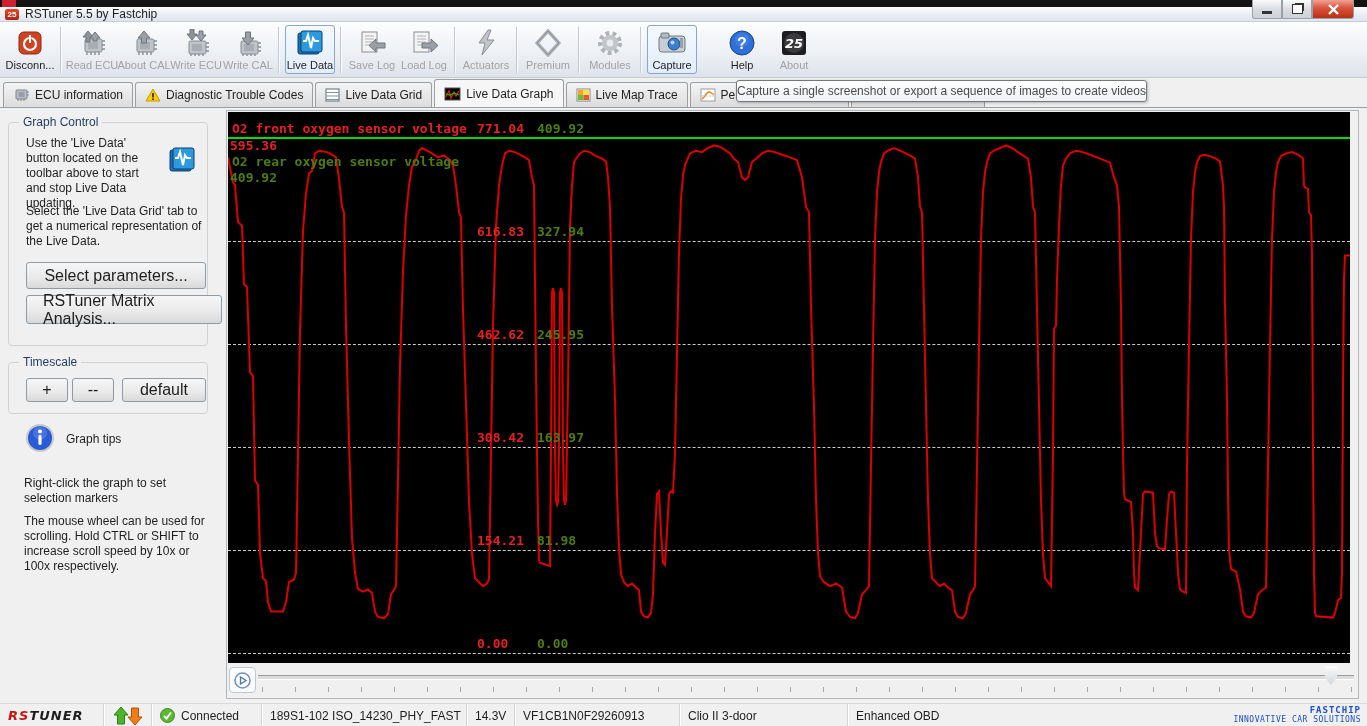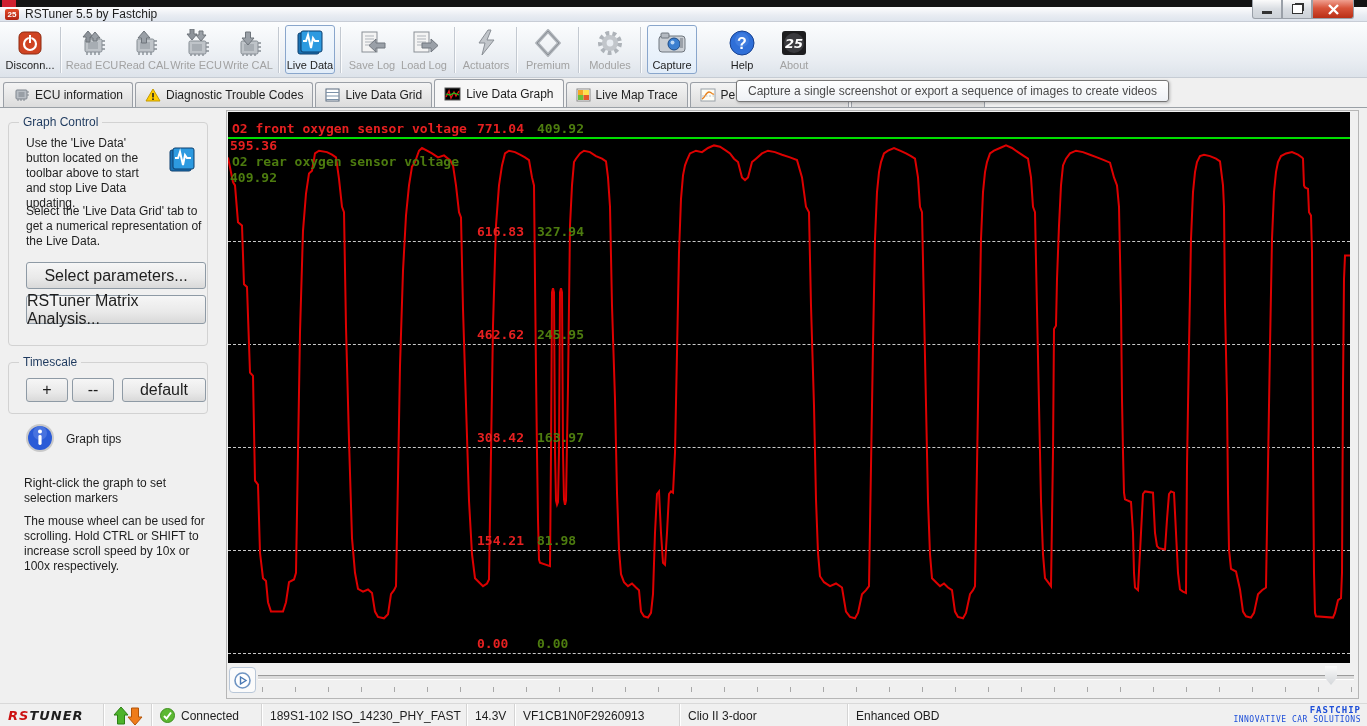--- a/index.html
+++ b/index.html
@@ -36,21 +36,21 @@
   
   .tabbar{left:0;top:78px;width:1367px;height:29px;display:flex;align-items:flex-end;padding-left:3px;box-sizing:border-box;}
   .tab{height:24px;display:flex;align-items:center;gap:5px;padding:0 9px;margin-right:2px;
     border:1px solid #9a9fa6;border-bottom:none;border-radius:3px 3px 0 0;
     background:linear-gradient(#f4f4f4,#dcdcdc);font-size:12px;white-space:nowrap;}
   .tab.active{height:27px;background:#f6f6f6;position:relative;z-index:2;}
   .main-divider{left:0;top:107px;width:1367px;height:1px;background:#9aa0a6;}
   
   .tooltip{left:736px;top:80px;height:20px;z-index:50;background:linear-gradient(#ffffff,#eef1f5);
     border:1px solid #767676;border-radius:3px;box-shadow:1px 1px 3px rgba(0,0,0,.25);
-    display:flex;align-items:center;padding:0 11px;font-size:12px;color:#4b4b4b;white-space:nowrap;}
+    display:flex;align-items:center;padding:0 0;font-size:12px;color:#4b4b4b;white-space:nowrap;}
   
   .gbox{border:1px solid #d2d2d2;border-radius:4px;}
   .gbox-title{position:absolute;top:-8px;left:10px;background:#f0f0f0;padding:0 4px;color:#1e3a5f;}
   .side-text{color:#1e1e1e;line-height:15px;}
   .btn{background:linear-gradient(#f6f6f6,#e9e9e9 60%,#d9d9d9);border:1px solid #8e9aa5;border-radius:3px;
     display:flex;align-items:center;justify-content:center;font-size:16px;}
   
   .graph-frame{left:226px;top:110px;width:1131px;height:587px;border:1px solid #b6b6b6;background:#f0f0f0;}
   .plot{left:228px;top:112px;width:1122px;height:551px;background:#000;}
   .plot svg{position:absolute;left:0;top:0;}
@@ -135,21 +135,21 @@
       <div class="ticn">
         <svg width="30" height="28" viewBox="0 0 30 28">
             <rect x="8" y="10" width="17" height="13" rx="1.5" fill="#bfc4c9" stroke="#868d94"></rect>
             <g stroke="#868d94" stroke-width="1.4">
               <path d="M10 23v3M14 23v3M18 23v3M22 23v3M25 12h3M25 16h3M25 20h3"></path>
             </g>
             <rect x="11" y="13" width="10" height="7" fill="#a7adb3"></rect>
             <path d="M9 9 L15 2 L21 9 H17.5 V14 H12.5 V9 Z" fill="#9aa0a7" stroke="#6e747b"></path>
           </svg>
       </div>
-      <span class="tlbl">Read CAL</span>
+      <span class="tlbl">About CAL</span>
     </div>
     <div class="tbtn dis">
       <div class="ticn">
         <svg width="30" height="28" viewBox="0 0 30 28">
             <rect x="8" y="12" width="17" height="13" rx="1.5" fill="#bfc4c9" stroke="#868d94"></rect>
             <g stroke="#868d94" stroke-width="1.4">
               <path d="M10 25v2M14 25v2M18 25v2M22 25v2M25 14h3M25 18h3M25 22h3"></path>
             </g>
             <rect x="11" y="15" width="10" height="7" fill="#a7adb3"></rect>
             <path d="M16 3 L11 9 H14 V14 H18 V9 H21 L16 3 Z" transform="rotate(180 13.5 7)" fill="#8d939a" stroke="#6e747b"></path>
@@ -343,21 +343,21 @@
     <svg width="28" height="28" viewBox="0 0 28 28">
         <rect x="2" y="4" width="21" height="21" rx="2" fill="#1a72b4" stroke="#0c3f6e"></rect>
         <rect x="5" y="2" width="21" height="21" rx="2" fill="#2d9ae0" stroke="#0c3f6e"></rect>
         <polyline points="7,12 10,12 12,6 15,19 17,9 19,12 23,12" fill="none" stroke="#fff" stroke-width="2"></polyline>
       </svg>
   </div>
   <div class="abs side-text" style="left:26px;top:204px;width:176px;">Select the 'Live Data Grid' tab to get a numerical representation of the Live Data.</div>
   <div class="abs btn" style="left:26px;top:262px;width:178px;height:25px;">
     <span>Select parameters...</span>
   </div>
-  <div class="abs btn" style="left:26px;top:295px;width:178px;height:27px;">
+  <div class="abs btn" style="left:26px;top:295px;width:178px;height:27px;padding-left:16px;">
     <span>RSTuner Matrix Analysis...</span>
   </div>
 
   <div class="abs gbox" style="left:8px;top:362px;width:198px;height:50px;">
     <div class="gbox-title">Timescale</div>
   </div>
   <div class="abs btn" style="left:26px;top:378px;width:40px;height:22px;">
     <span>+</span>
   </div>
   <div class="abs btn" style="left:72px;top:378px;width:40px;height:22px;">

